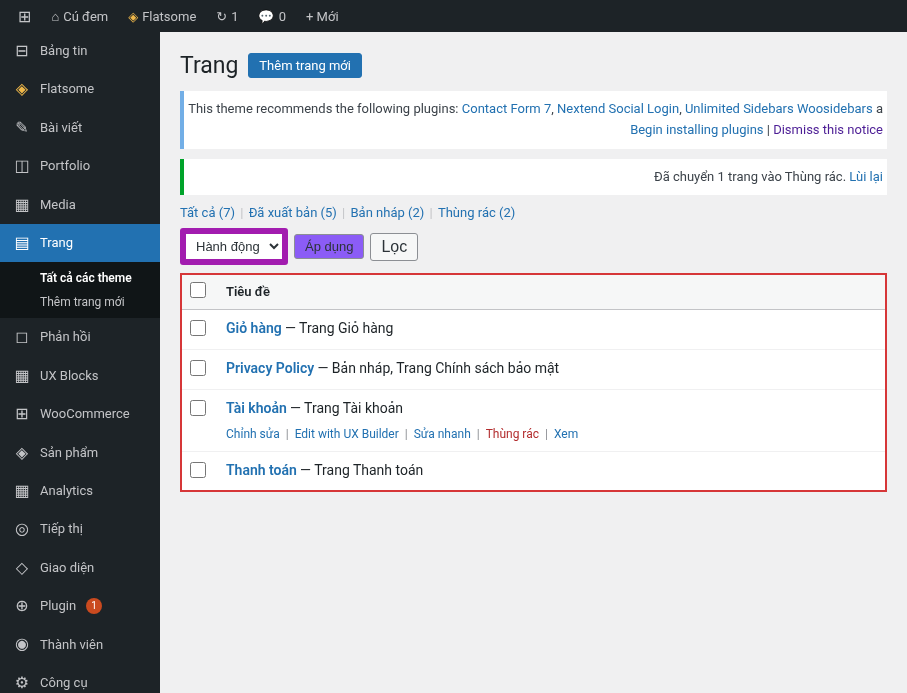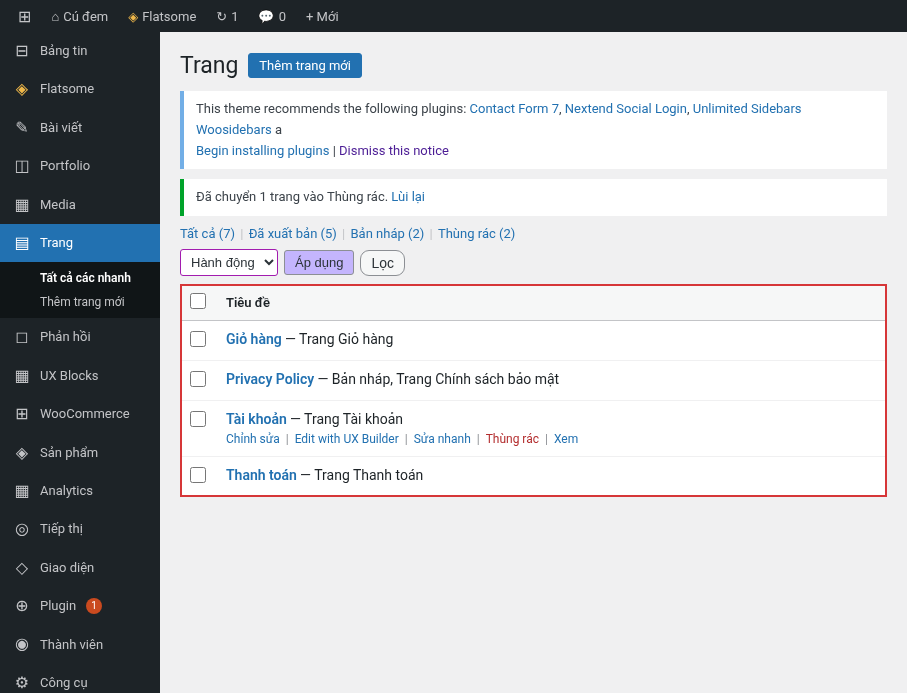--- a/index.html
+++ b/index.html
@@ -104,25 +104,26 @@
       border-radius: 3px;
       font-size: 13px;
       cursor: pointer;
       text-decoration: none;
     }
 
     
     .notice {
       background: #fff;
       border-left: 4px solid #72aee6;
-      padding: 8px 12px;
+      padding: 8px 4px;
       margin-bottom: 10px;
       font-size: 13px;
       color: #3c434a;
       line-height: 1.6;
+      text-align: right;
     }
     .notice.notice-success { border-left-color: #00a32a; }
     .notice a { color: #2271b1; text-decoration: none; }
     .notice .dismiss-link { color: #4c1d95; }
 
     
     .filter-tabs {
       margin-bottom: 8px;
       font-size: 13px;
     }
@@ -133,43 +134,43 @@
     .filter-tabs .sep { color: #c3c4c7; margin: 0 2px; }
 
     
     .toolbar {
       display: flex;
       align-items: center;
       gap: 6px;
       margin-bottom: 8px;
     }
     .toolbar select {
-      border: 1px solid #a21caf;
+      border: 6px solid #a21caf;
       border-radius: 3px;
       padding: 4px 6px;
       font-size: 13px;
       background: #fff;
       cursor: pointer;
       color: #2c3338;
     }
     .toolbar-btn {
-      background: #c4b5fd;
+      background: #8b5cf6;
       border: 1px solid #8c8f94;
       border-radius: 3px;
       padding: 4px 10px;
       font-size: 13px;
       cursor: pointer;
       color: #2c3338;
     }
     .btn-filter {
       background: #f6f7f7;
       border: 1px solid #8c8f94;
-      border-radius: 9px;
+      border-radius: 3px;
       padding: 4px 10px;
-      font-size: 14px;
+      font-size: 16px;
       cursor: pointer;
       color: #2c3338;
     }
 
     
     .pages-table {
       width: 100%;
       background: #fff;
       border-collapse: collapse;
     }
@@ -201,21 +202,21 @@
       font-weight: 600;
       font-size: 14px;
       text-decoration: none;
       cursor: pointer;
     }
     .page-status { color: #1d2327; font-size: 14px; }
 
     .row-actions {
       font-size: 12px;
       color: #646970;
-      margin-top: 5px;
+      margin-top: 11px;
     }
     .row-actions a {
       color: #2271b1;
       text-decoration: none;
     }
     .row-actions .sep { margin: 0 3px; color: #8c8f94; }
     .row-actions .trash { color: #b32d2e; }
 
     
     .selected-border {
@@ -299,21 +300,21 @@
     <a class="sidebar-item">
       <span class="icon">▦</span>
       <span>Media</span>
     </a>
     <a class="sidebar-item active">
       <span class="icon">▤</span>
       <span>Trang</span>
     </a>
     <div class="sidebar-sub">
       <a class="sidebar-sub-item active">
-        <span>Tất cả các nhanh</span>
+        <span>Tất cả các theme</span>
       </a>
       <a class="sidebar-sub-item">
         <span>Thêm trang mới</span>
       </a>
     </div>
     <a class="sidebar-item">
       <span class="icon">◻</span>
       <span>Phản hồi</span>
     </a>
     <a class="sidebar-item">

